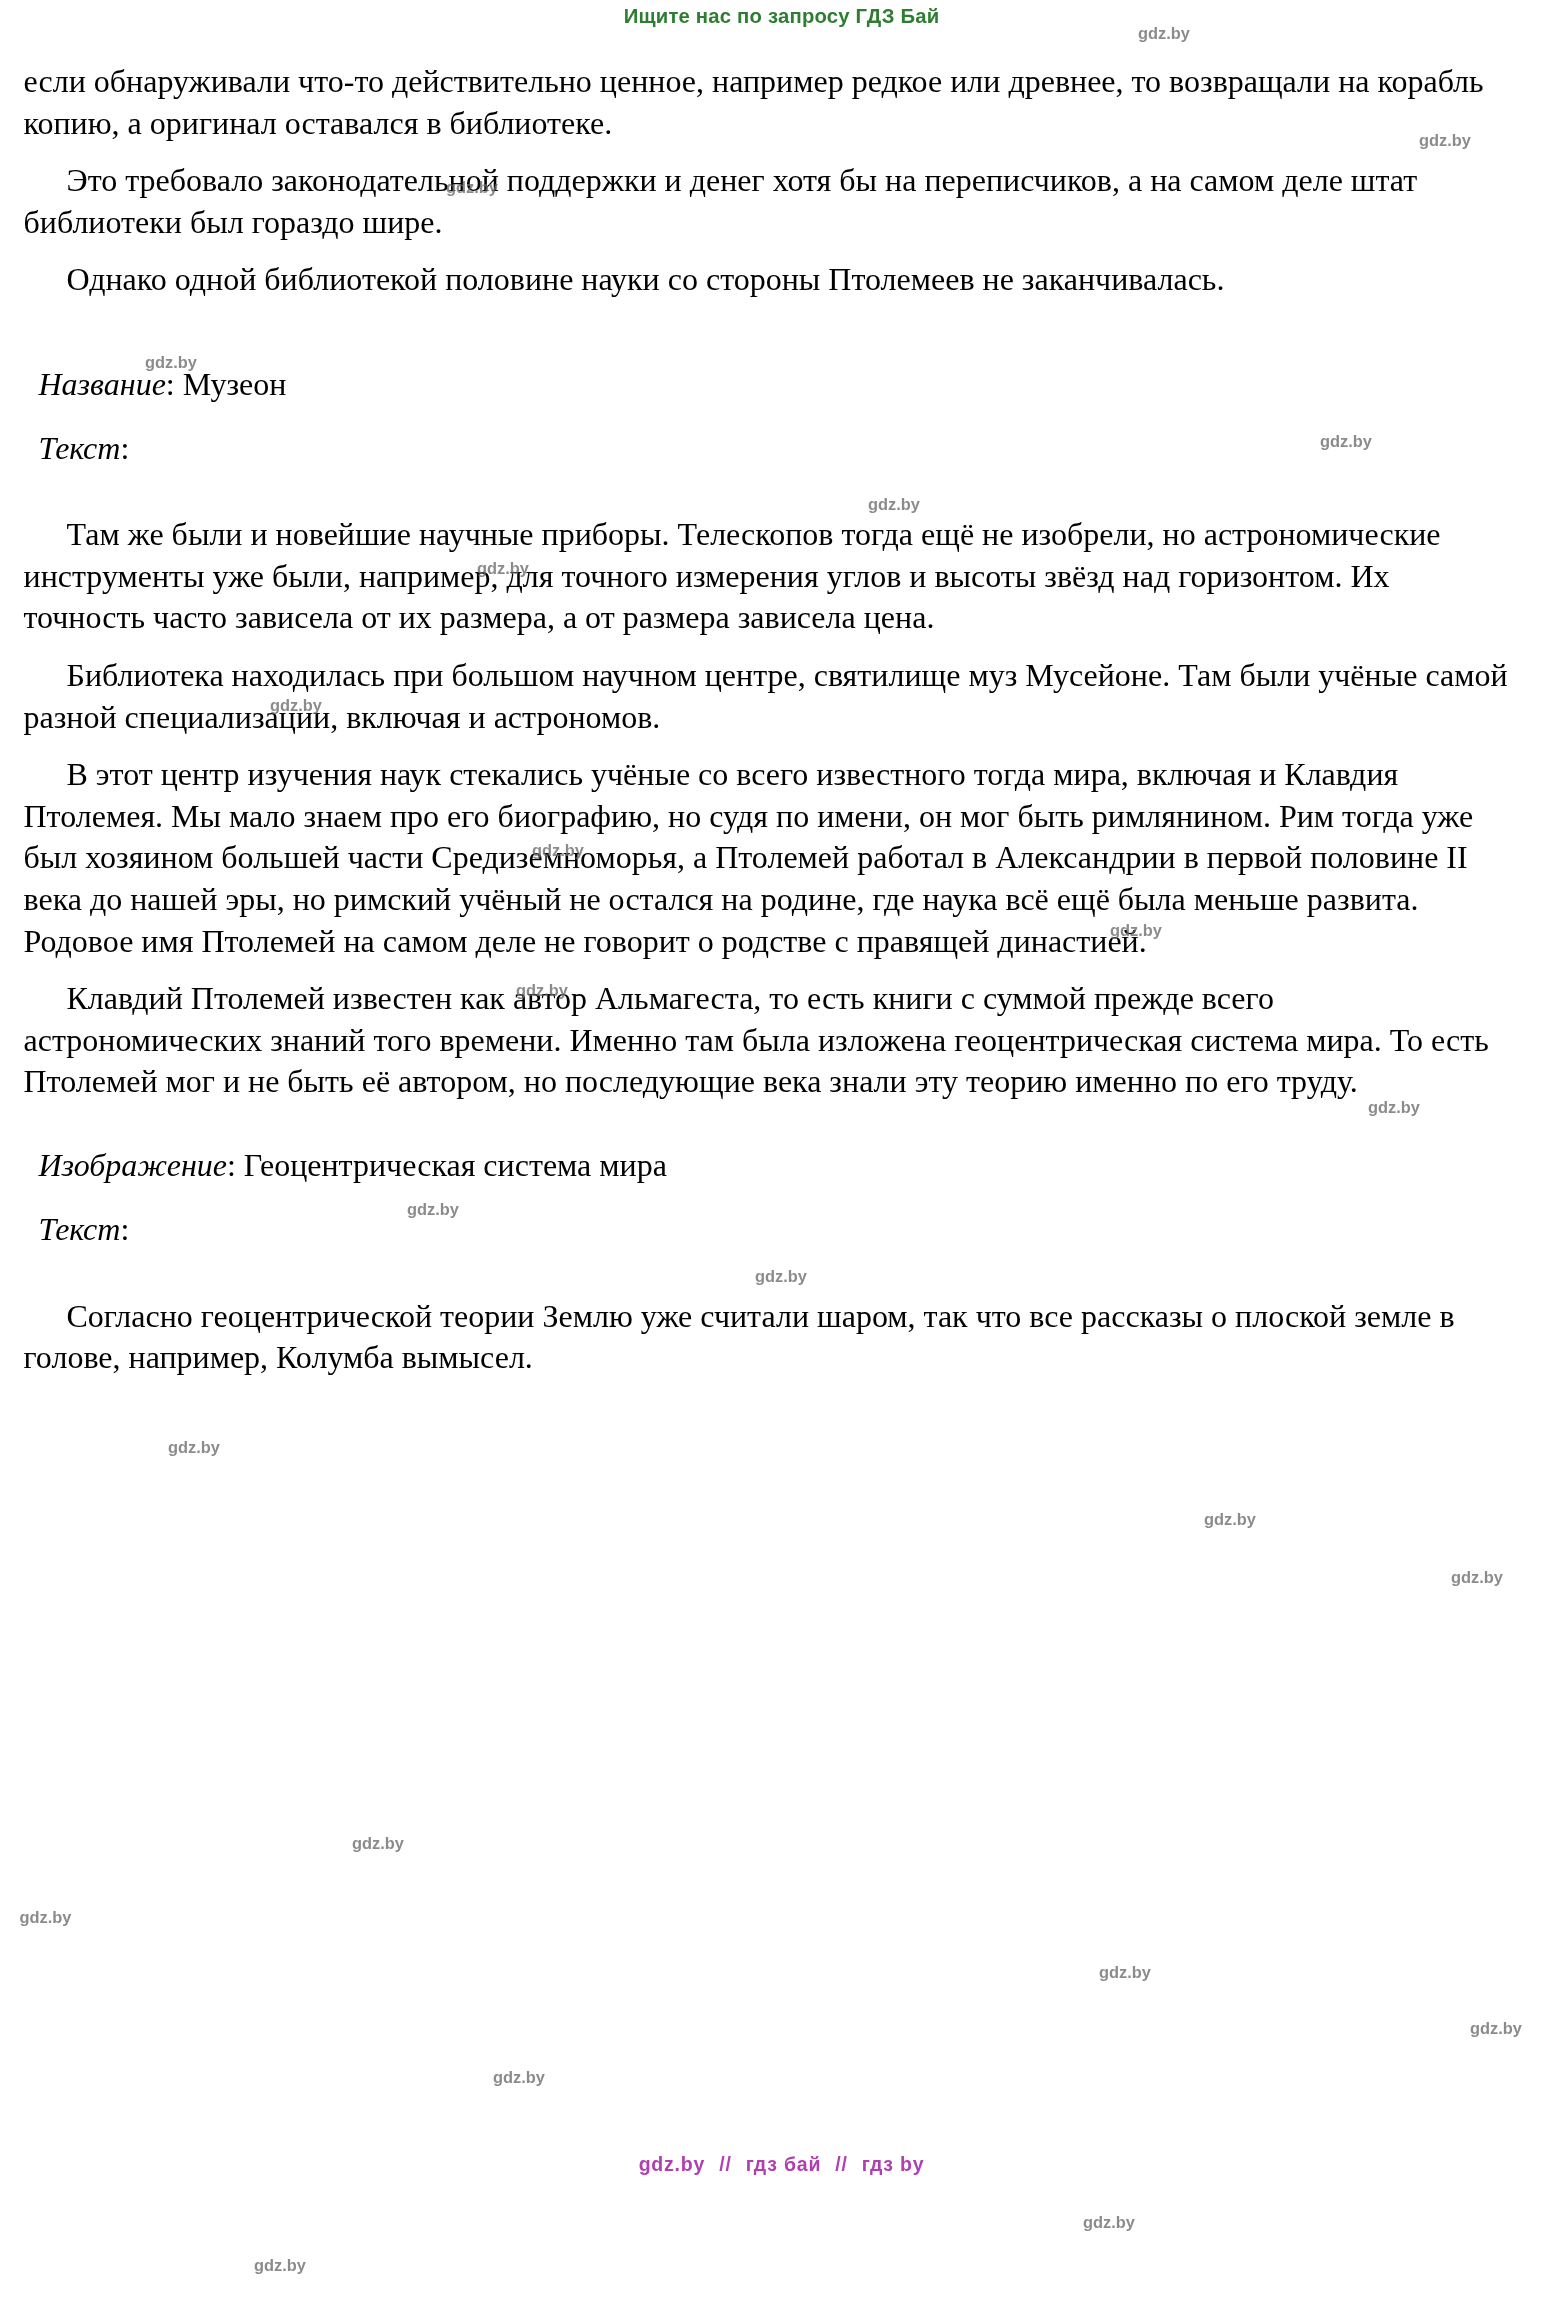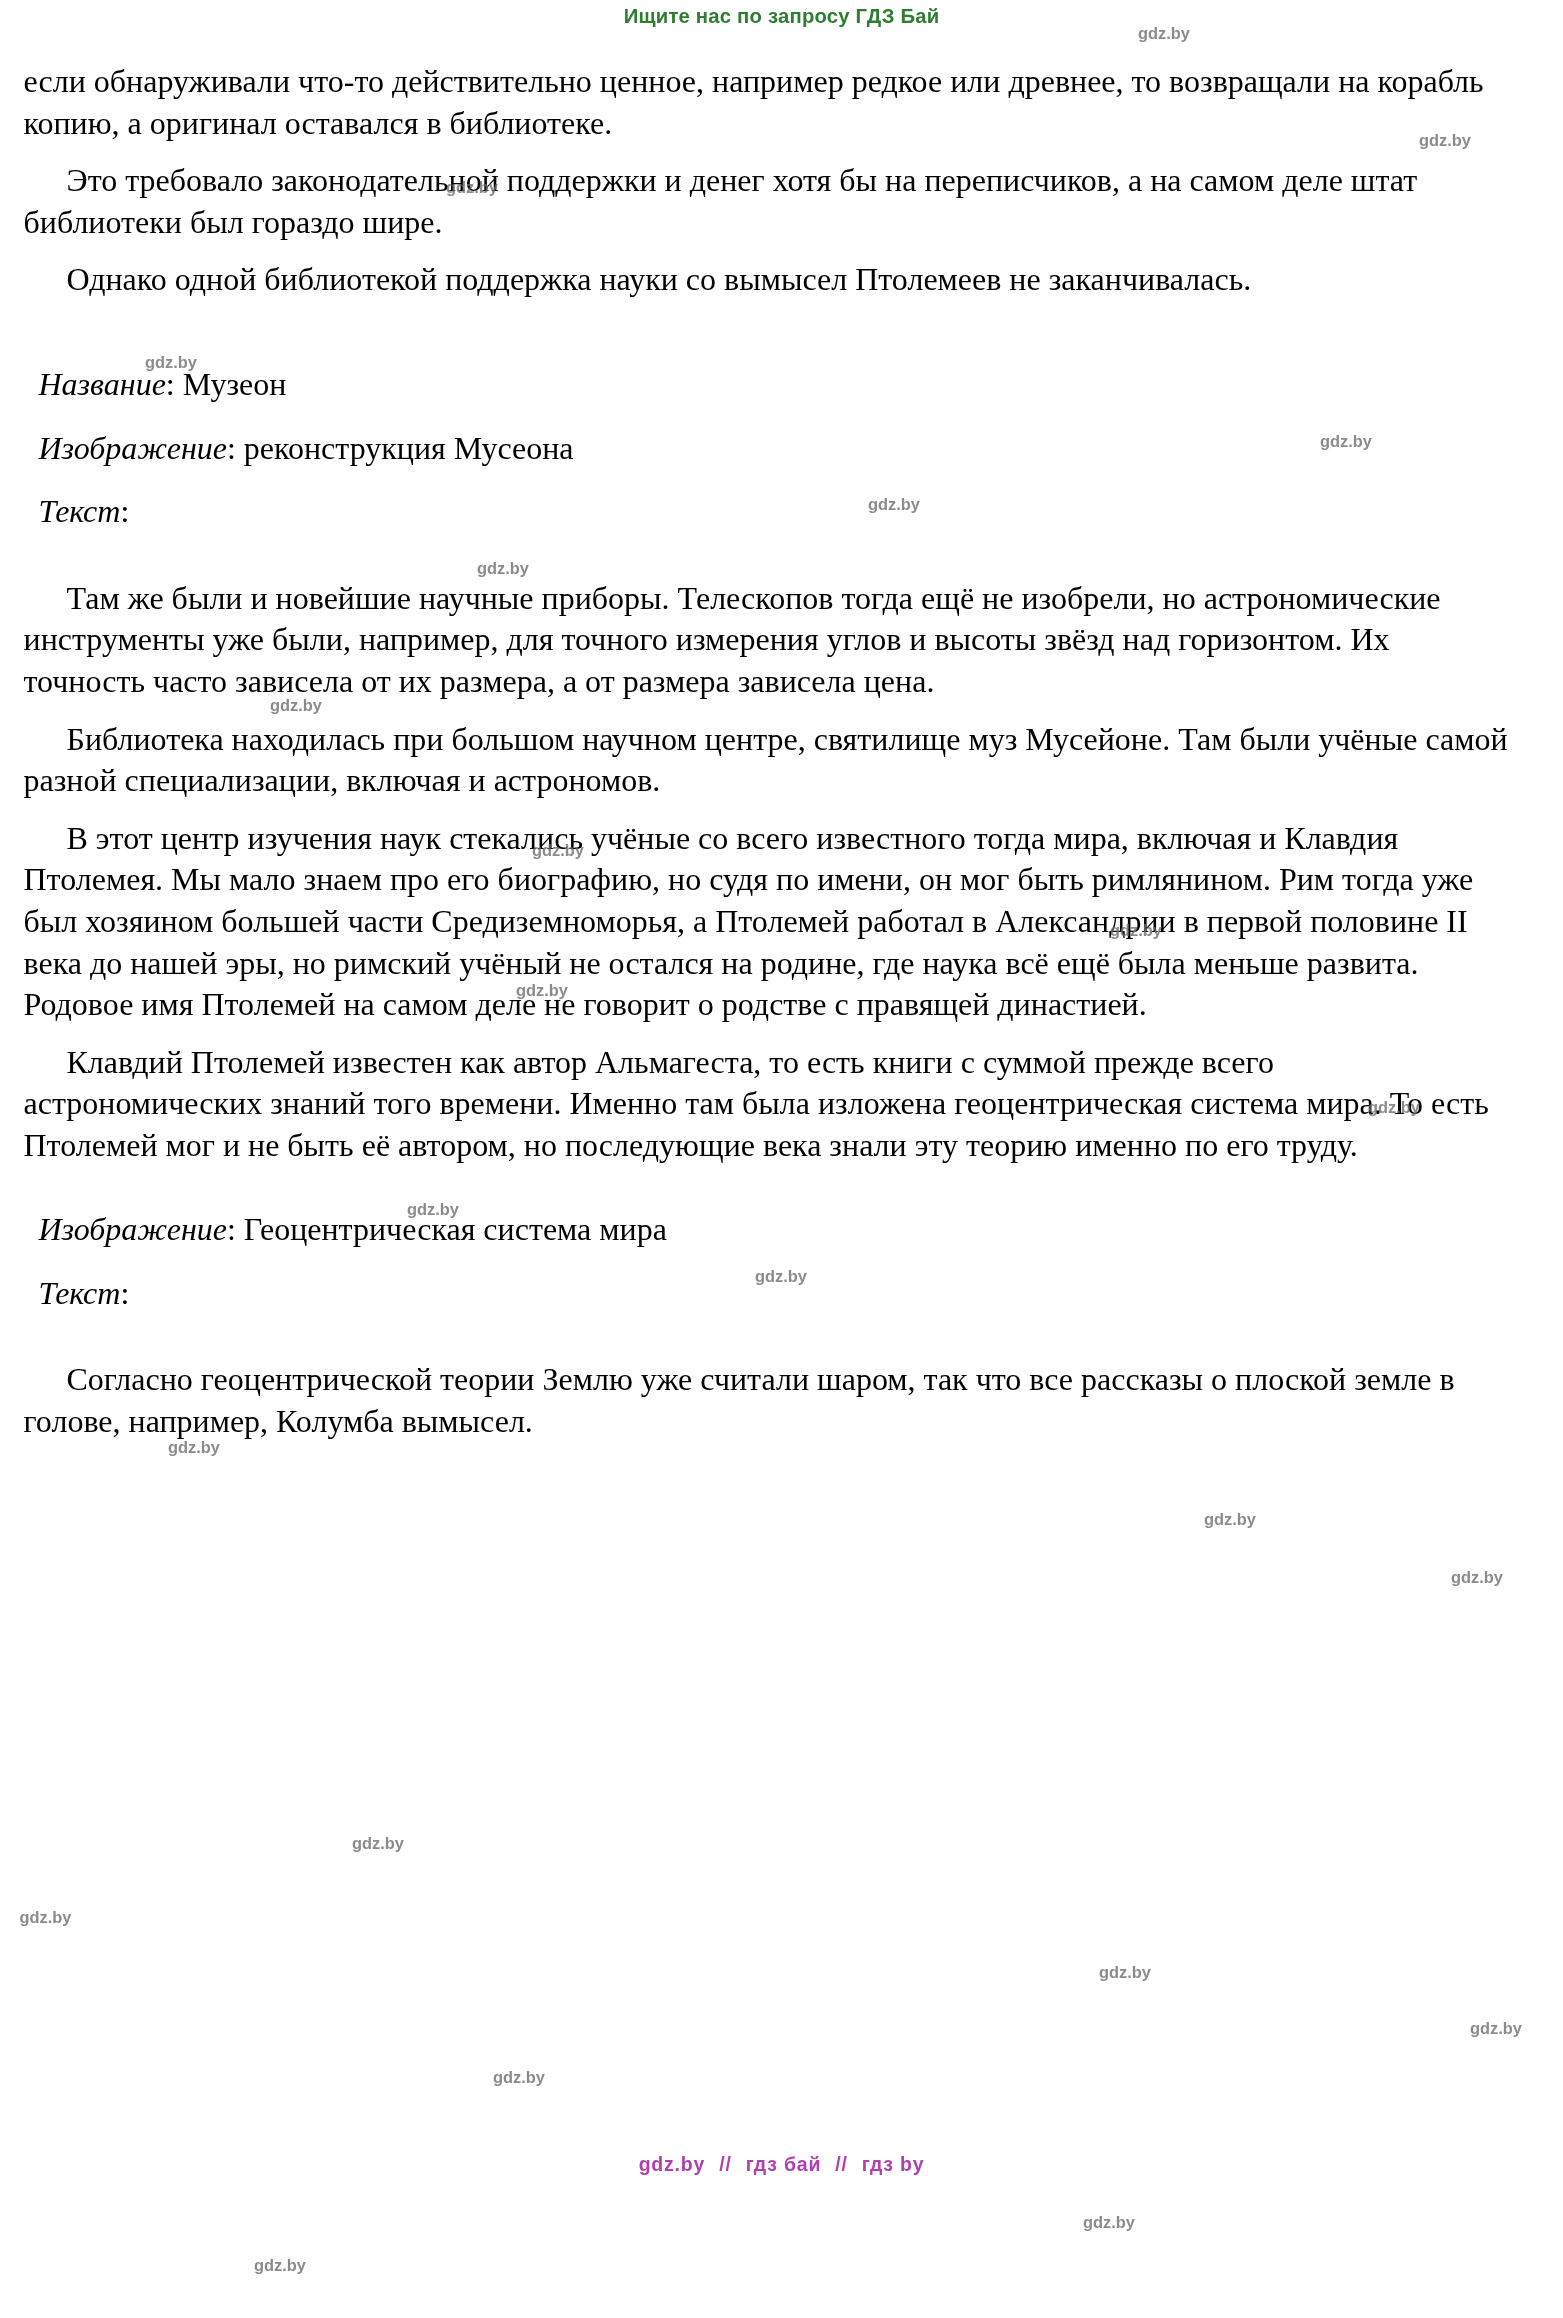--- a/index.html
+++ b/index.html
@@ -101,27 +101,26 @@
 <body>
 
 <div class="page">
 
   <div class="top-banner">Ищите нас по запросу ГДЗ Бай</div>
 
   <div class="content">
 
     <p class="para">если обнаруживали что-то действительно ценное, например редкое или древнее, то возвращали на корабль копию, а оригинал оставался в библиотеке.</p>
     <p class="para indent">Это требовало законодательной поддержки и денег хотя бы на переписчиков, а на самом деле штат библиотеки был гораздо шире.</p>
-    <p class="para indent">Однако одной библиотекой поддержка науки со вымысел Птолемеев не заканчивалась.</p>
+    <p class="para indent">Однако одной библиотекой половине науки со стороны Птолемеев не заканчивалась.</p>
 
     <div class="gap-lg"></div>
 
     <p class="field-line"><span class="field-label">Название</span>: <span>Музеон</span></p>
 
-    <p class="field-line"><span class="field-label">Изображение</span>: <span>реконструкция Мусеона</span></p>
 
     <p class="field-line"><span class="field-label">Текст</span>:</p>
 
     <div class="gap-sm"></div>
 
     <p class="para indent">Там же были и новейшие научные приборы. Телескопов тогда ещё не изобрели, но астрономические инструменты уже были, например, для точного измерения углов и высоты звёзд над горизонтом. Их точность часто зависела от их размера, а от размера зависела цена.</p>
     <p class="para indent">Библиотека находилась при большом научном центре, святилище муз Мусейоне. Там были учёные самой разной специализации, включая и астрономов.</p>
     <p class="para indent">В этот центр изучения наук стекались учёные со всего известного тогда мира, включая и Клавдия Птолемея. Мы мало знаем про его биографию, но судя по имени, он мог быть римлянином. Рим тогда уже был хозяином большей части Средиземноморья, а Птолемей работал в Александрии в первой половине II века до нашей эры, но римский учёный не остался на родине, где наука всё ещё была меньше развита. Родовое имя Птолемей на самом деле не говорит о родстве с правящей династией.</p>
     <p class="para indent">Клавдий Птолемей известен как автор Альмагеста, то есть книги с суммой прежде всего астрономических знаний того времени. Именно там была изложена геоцентрическая система мира. То есть Птолемей мог и не быть её автором, но последующие века знали эту теорию именно по его труду.</p>
 

